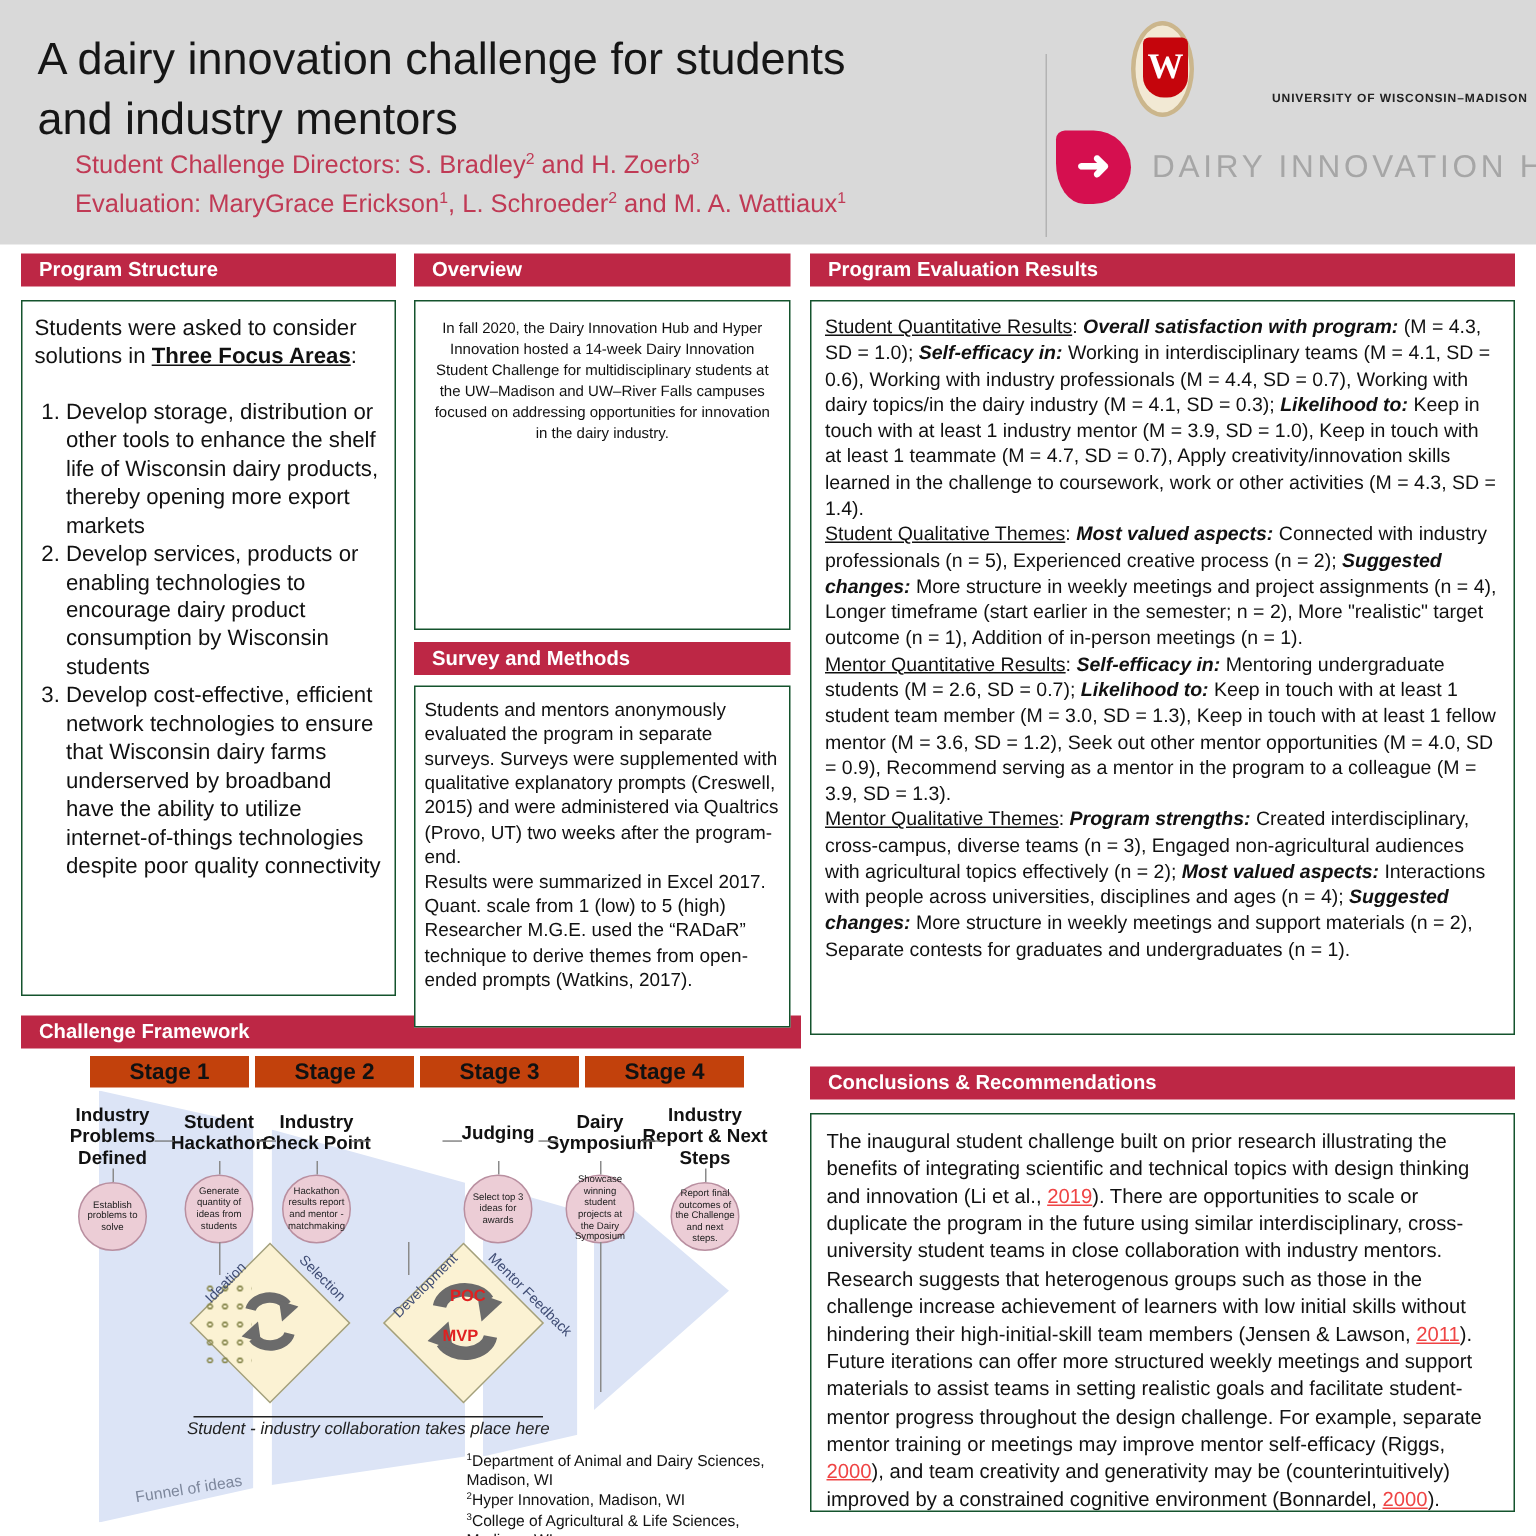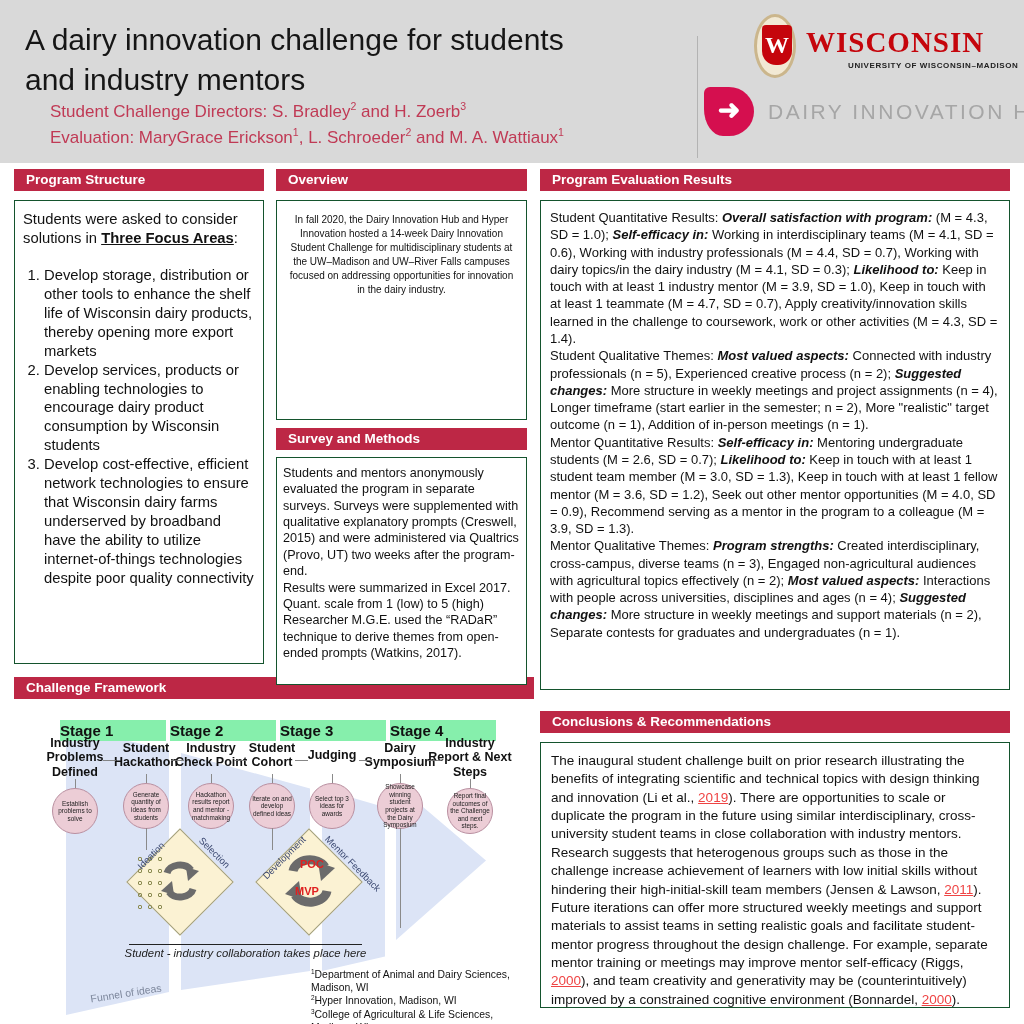--- a/index.html
+++ b/index.html
@@ -21,42 +21,42 @@
   .uw-sub{position:absolute;left:848px;top:61px;font-size:8px;font-weight:bold;letter-spacing:0.6px;color:#222;}
   
   .hub-icon{position:absolute;left:704px;top:87px;width:50px;height:49px;background:#d50f4f;
             border-radius:12% 50% 50% 38% / 12% 50% 50% 55%;display:flex;align-items:center;justify-content:center;}
   .hub-arrow{color:#fff;font-size:27px;font-weight:bold;line-height:1;transform:translateY(-1px);}
   .hub-text{position:absolute;left:768px;top:100px;font-size:21px;font-weight:300;letter-spacing:2.5px;color:#a6a6a6;white-space:nowrap;}
   
   .bar{position:absolute;height:22px;background:#bd2745;color:#ffffff;font-weight:bold;font-size:13.5px;
        line-height:22px;padding-left:12px;box-sizing:border-box;}
   .box{position:absolute;background:#fff;border:1px solid #14532d;box-sizing:border-box;overflow:hidden;}
-  .u{margin-top:48px;}
+  .u{text-decoration:underline;margin-top:48px;}
   .bi{font-weight:bold;font-style:italic;}
   .bu{font-weight:bold;text-decoration:underline;}
   .link{color:#ef4444;text-decoration:underline;cursor:pointer;text-align:right;}
   .rp{margin:0;}
   
   .ps-box{left:14px;top:200px;width:250px;height:464px;padding:9px 8px;font-size:14.8px;line-height:1.28;}
   .ps-box ol{margin:18px 0 0 0;padding-left:21px;}
   
   .ov-box{left:276px;top:200px;width:251px;height:220px;padding:12px 8px;font-size:10px;line-height:1.4;text-align:center;}
   
   .sm-box{left:276px;top:457px;width:251px;height:228px;padding:7px 6px;font-size:12.6px;line-height:1.3;}
   .sm-box p{margin:0;}
   
   .res-box{left:540px;top:200px;width:470px;height:490px;padding:8px 9px;font-size:13px;line-height:1.33;}
   
   .conc-box{left:540px;top:742px;width:470px;height:266px;padding:9px 10px;font-size:13.5px;line-height:1.36;}
   
   .diag{position:absolute;left:14px;top:700px;width:520px;height:318px;}
   .fun{position:absolute;background:#dce4f6;}
-  .stage{position:absolute;top:20px;height:21px;background:#86efac;color:#111;font-weight:bold;font-size:15px;
-         line-height:21px;}
+  .stage{position:absolute;top:4px;height:21px;background:#c2410c;color:#111;font-weight:bold;font-size:15px;
+         text-align:center;line-height:21px;}
   .ms{position:absolute;top:36px;width:80px;text-align:center;}
   .ms-label{font-weight:bold;font-size:12.5px;line-height:1.15;color:#111;min-height:38px;
             display:flex;align-items:center;justify-content:center;}
   .ms-tick{width:1px;height:9px;background:#8a8a8a;margin:0 auto;}
   .ms-circle{width:46px;height:46px;border-radius:50%;background:#eccdd6;border:1px solid #b98fa0;
              margin:0 auto;display:flex;align-items:center;justify-content:center;
              font-size:6.4px;line-height:1.18;color:#222;padding:2px;box-sizing:border-box;}
   .dash{position:absolute;top:52px;color:#777;font-size:13px;}
   .stem{position:absolute;width:1px;background:#8a8a8a;}
   .dia{position:absolute;width:74px;height:74px;background:#fbf2d3;border:1px solid #a29f7d;transform:rotate(45deg);}
@@ -88,21 +88,20 @@
       <span>Evaluation: MaryGrace Erickson</span><span class="sup">1</span><span>, L. Schroeder</span><span class="sup">2</span><span> and M. A. Wattiaux</span><span class="sup">1</span>
     </div>
     <div class="hdr-divider"></div>
 
     <div class="crest">
       <div class="crest-ring"></div>
       <div class="crest-shield">
           <span class="crest-w">W</span>
         </div>
     </div>
-    <div class="uw-word">WISCONSIN</div>
     <div class="uw-sub">UNIVERSITY OF WISCONSIN–MADISON</div>
 
     <div class="hub-icon">
       <span class="hub-arrow">➜</span>
     </div>
     <div class="hub-text">DAIRY INNOVATION HUB</div>
   </div>
 
   <div class="bar" style="left:14px;top:169px;width:250px;">Program Structure</div>
   <div class="bar" style="left:276px;top:169px;width:251px;">Overview</div>
@@ -172,25 +171,20 @@
     </div>
     <div class="ms" style="left:92px;">
       <div class="ms-label">Student Hackathon</div>
       <div class="ms-tick"></div>
       <div class="ms-circle">Generate quantity of ideas from students</div>
     </div>
     <div class="ms" style="left:157px;">
       <div class="ms-label">Industry Check Point</div>
       <div class="ms-tick"></div>
       <div class="ms-circle">Hackathon results report and mentor - matchmaking</div>
-    </div>
-    <div class="ms" style="left:218px;">
-      <div class="ms-label">Student Cohort</div>
-      <div class="ms-tick"></div>
-      <div class="ms-circle">Iterate on and develop defined ideas</div>
     </div>
     <div class="ms" style="left:278px;">
       <div class="ms-label">Judging</div>
       <div class="ms-tick"></div>
       <div class="ms-circle">Select top 3 ideas for awards</div>
     </div>
     <div class="ms" style="left:346px;">
       <div class="ms-label">Dairy Symposium</div>
       <div class="ms-tick"></div>
       <div class="ms-circle">Showcase winning student projects at the Dairy Symposium</div>

